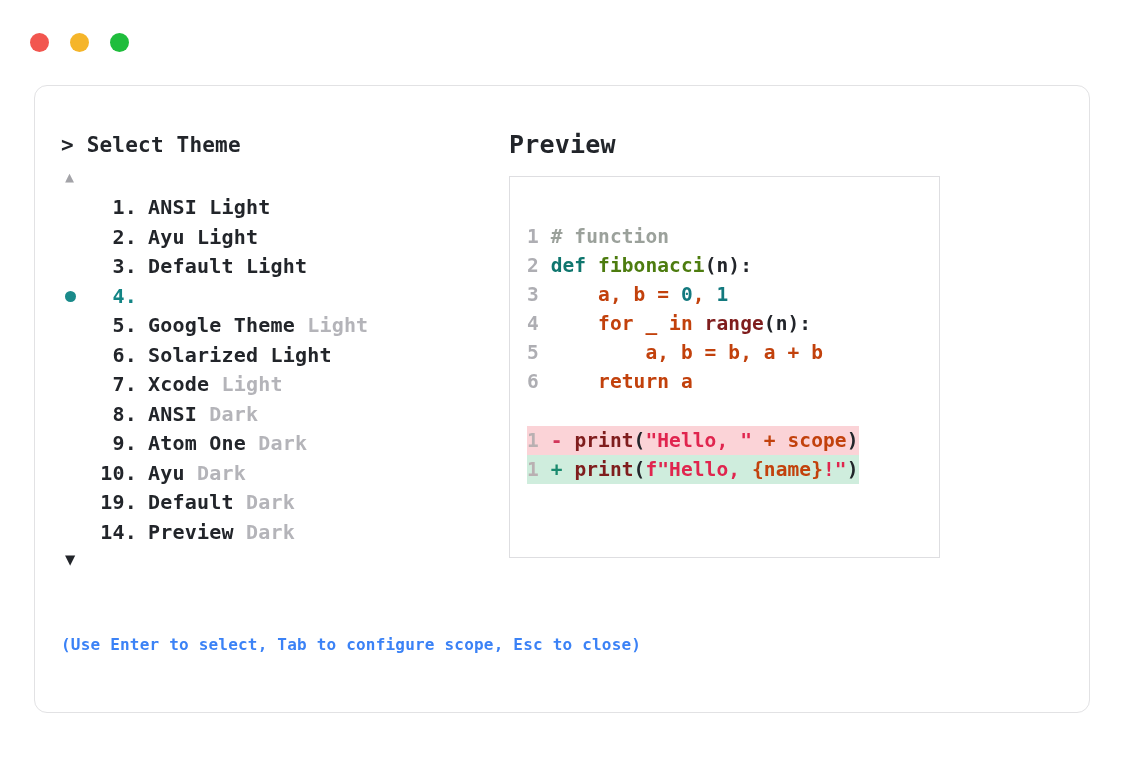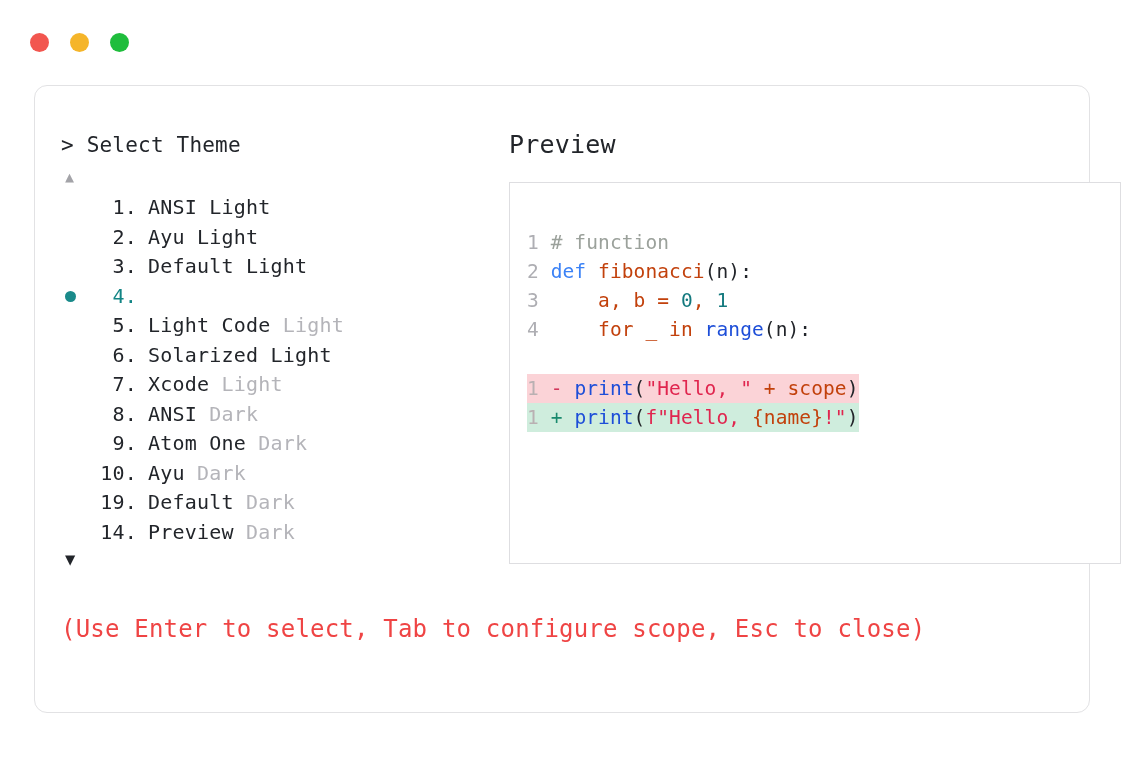--- a/index.html
+++ b/index.html
@@ -37,20 +37,21 @@
   .card {
     position: absolute;
     left: 34px;
     top: 85px;
     width: 1056px;
     height: 628px;
     box-sizing: border-box;
     border: 1.5px solid #e2e2e4;
     border-radius: 13px;
     background: #ffffff;
+    font-weight: bold;
   }
 
   .card-inner {
     position: absolute;
     left: 0; top: 0;
     width: 100%;
     height: 100%;
   }
 
   
@@ -125,44 +126,44 @@
   .theme-row.selected .label-cell,
   .theme-row.selected .suffix {
     color: #138585;
   }
   .suffix.dim { color: #b4b4b9; }
   .suffix.bright { color: #22252a; }
 
   .footer-hint {
     position: absolute;
     left: 26px;
-    top: 530px;
-    font-size: 24px;
+    top: 546px;
+    font-size: 16px;
     line-height: 26px;
-    color: #ef4444;
+    color: #3b82f6;
     letter-spacing: 0.2px;
     white-space: pre;
   }
 
   
   .right-col {
     position: absolute;
     left: 474px;
     top: 46px;
     width: 555px;
   }
   .preview-title {
     font-size: 25px;
     line-height: 26px;
     color: #22252a;
     letter-spacing: 0.2px;
   }
   .preview-box {
-    margin-top: 24px;
-    width: 612px;
+    margin-top: 18px;
+    width: 431px;
     height: 382px;
     box-sizing: border-box;
     border: 1.5px solid #dedee1;
     background: #ffffff;
     position: relative;
   }
   .code-area {
     position: absolute;
     left: 17px;
     top: 45px;
@@ -189,24 +190,24 @@
     width: fit-content;
   }
   .diff-line.minus { background: #fbd3d7; }
   .diff-line.plus  { background: #cfeddd; }
   .diff-gutter { color: #b9b0b2; }
   .diff-sign-minus { color: #d2365a; }
   .diff-sign-plus  { color: #1a8a6e; }
 
   
   .tok-comment { color: #9ba19b; }
-  .tok-kw      { color: #3b82f6; text-align: right; }
-  .tok-fname   { color: #c2410c; }
+  .tok-kw      { color: #0f766e; text-align: right; }
+  .tok-fname   { color: #4d7c0f; }
   .tok-num     { color: #13797e; }
-  .tok-builtin { color: #1d4ed8; }
+  .tok-builtin { color: #7f1d1d; }
   .tok-punct   { color: #22252a; }
   .tok-str     { color: #e0254e; }
   .tok-plain   { color: #c2410c; }
 </style>
 </head>
 <body>
 
 <div class="titlebar">
   <div class="dots">
     <span class="dot" style="background: rgb(242, 86, 79);"></span>
@@ -221,21 +222,21 @@
     <div class="left-col">
       <div class="prompt-line"><span class="caret">&gt;</span> <span>Select Theme</span></div>
 
       <div class="scroll-arrow up">▲</div>
 
       <div class="theme-list" id="theme-list">
           <div class="theme-row"><span class="bullet-cell"><span class="bullet hidden"></span></span><span class="num-cell">1.</span><span class="label-cell"><span>ANSI</span> <span class="suffix bright">Light</span></span></div>
           <div class="theme-row"><span class="bullet-cell"><span class="bullet hidden"></span></span><span class="num-cell">2.</span><span class="label-cell"><span>Ayu</span> <span class="suffix bright">Light</span></span></div>
           <div class="theme-row"><span class="bullet-cell"><span class="bullet hidden"></span></span><span class="num-cell">3.</span><span class="label-cell"><span>Default</span> <span class="suffix bright">Light</span></span></div>
           <div class="theme-row selected"><span class="bullet-cell"><span class="bullet"></span></span><span class="num-cell">4.</span></div>
-          <div class="theme-row"><span class="bullet-cell"><span class="bullet hidden"></span></span><span class="num-cell">5.</span><span class="label-cell"><span>Light Code</span> <span class="suffix dim">Light</span></span></div>
+          <div class="theme-row"><span class="bullet-cell"><span class="bullet hidden"></span></span><span class="num-cell">5.</span><span class="label-cell"><span>Google Theme</span> <span class="suffix dim">Light</span></span></div>
           <div class="theme-row"><span class="bullet-cell"><span class="bullet hidden"></span></span><span class="num-cell">6.</span><span class="label-cell"><span>Solarized</span> <span class="suffix bright">Light</span></span></div>
           <div class="theme-row"><span class="bullet-cell"><span class="bullet hidden"></span></span><span class="num-cell">7.</span><span class="label-cell"><span>Xcode</span> <span class="suffix dim">Light</span></span></div>
           <div class="theme-row"><span class="bullet-cell"><span class="bullet hidden"></span></span><span class="num-cell">8.</span><span class="label-cell"><span>ANSI</span> <span class="suffix dim">Dark</span></span></div>
           <div class="theme-row"><span class="bullet-cell"><span class="bullet hidden"></span></span><span class="num-cell">9.</span><span class="label-cell"><span>Atom One</span> <span class="suffix dim">Dark</span></span></div>
           <div class="theme-row"><span class="bullet-cell"><span class="bullet hidden"></span></span><span class="num-cell">10.</span><span class="label-cell"><span>Ayu</span> <span class="suffix dim">Dark</span></span></div>
           <div class="theme-row"><span class="bullet-cell"><span class="bullet hidden"></span></span><span class="num-cell">19.</span><span class="label-cell"><span>Default</span> <span class="suffix dim">Dark</span></span></div>
           <div class="theme-row"><span class="bullet-cell"><span class="bullet hidden"></span></span><span class="num-cell">14.</span><span class="label-cell"><span>Preview</span> <span class="suffix dim">Dark</span></span></div>
         </div>
 
       <div class="scroll-arrow down">▼</div>
@@ -245,20 +246,22 @@
 
     <div class="right-col">
       <div class="preview-title">Preview</div>
       <div class="preview-box">
         <div class="code-area">
           <div id="code-lines">
               <div class="code-line"><span class="gutter">1</span> <span class="tok-comment"># function</span></div>
               <div class="code-line"><span class="gutter">2</span> <span class="tok-kw">def </span><span class="tok-fname">fibonacci</span><span class="tok-punct">(n):</span></div>
               <div class="code-line"><span class="gutter">3</span> <span class="tok-plain">    a, b = </span><span class="tok-num">0</span><span class="tok-plain">, </span><span class="tok-num">1</span></div>
               <div class="code-line"><span class="gutter">4</span> <span class="tok-plain">    for _ in </span><span class="tok-builtin">range</span><span class="tok-punct">(n):</span></div>
+              <div class="code-line"><span class="gutter">5</span> <span class="tok-plain">        a, b = b, a + b</span></div>
+              <div class="code-line"><span class="gutter">6</span> <span class="tok-plain">    return a</span></div>
             </div>
           <div class="diff-block" id="diff-lines">
               <div class="diff-line minus" style="background: rgb(251, 211, 215);"><span class="diff-gutter">1</span> <span class="diff-sign-minus">-</span> <span class="tok-builtin">print</span><span class="tok-punct">(</span><span class="tok-str">"Hello, "</span><span class="tok-plain"> + scope</span><span class="tok-punct">)</span></div>
               <div class="diff-line plus" style="background: rgb(207, 237, 221);"><span class="diff-gutter">1</span> <span class="diff-sign-plus">+</span> <span class="tok-builtin">print</span><span class="tok-punct">(</span><span class="tok-str">f"Hello, </span><span class="tok-plain">{name}</span><span class="tok-str">!"</span><span class="tok-punct">)</span></div>
             </div>
         </div>
       </div>
     </div>
 
   </div>

